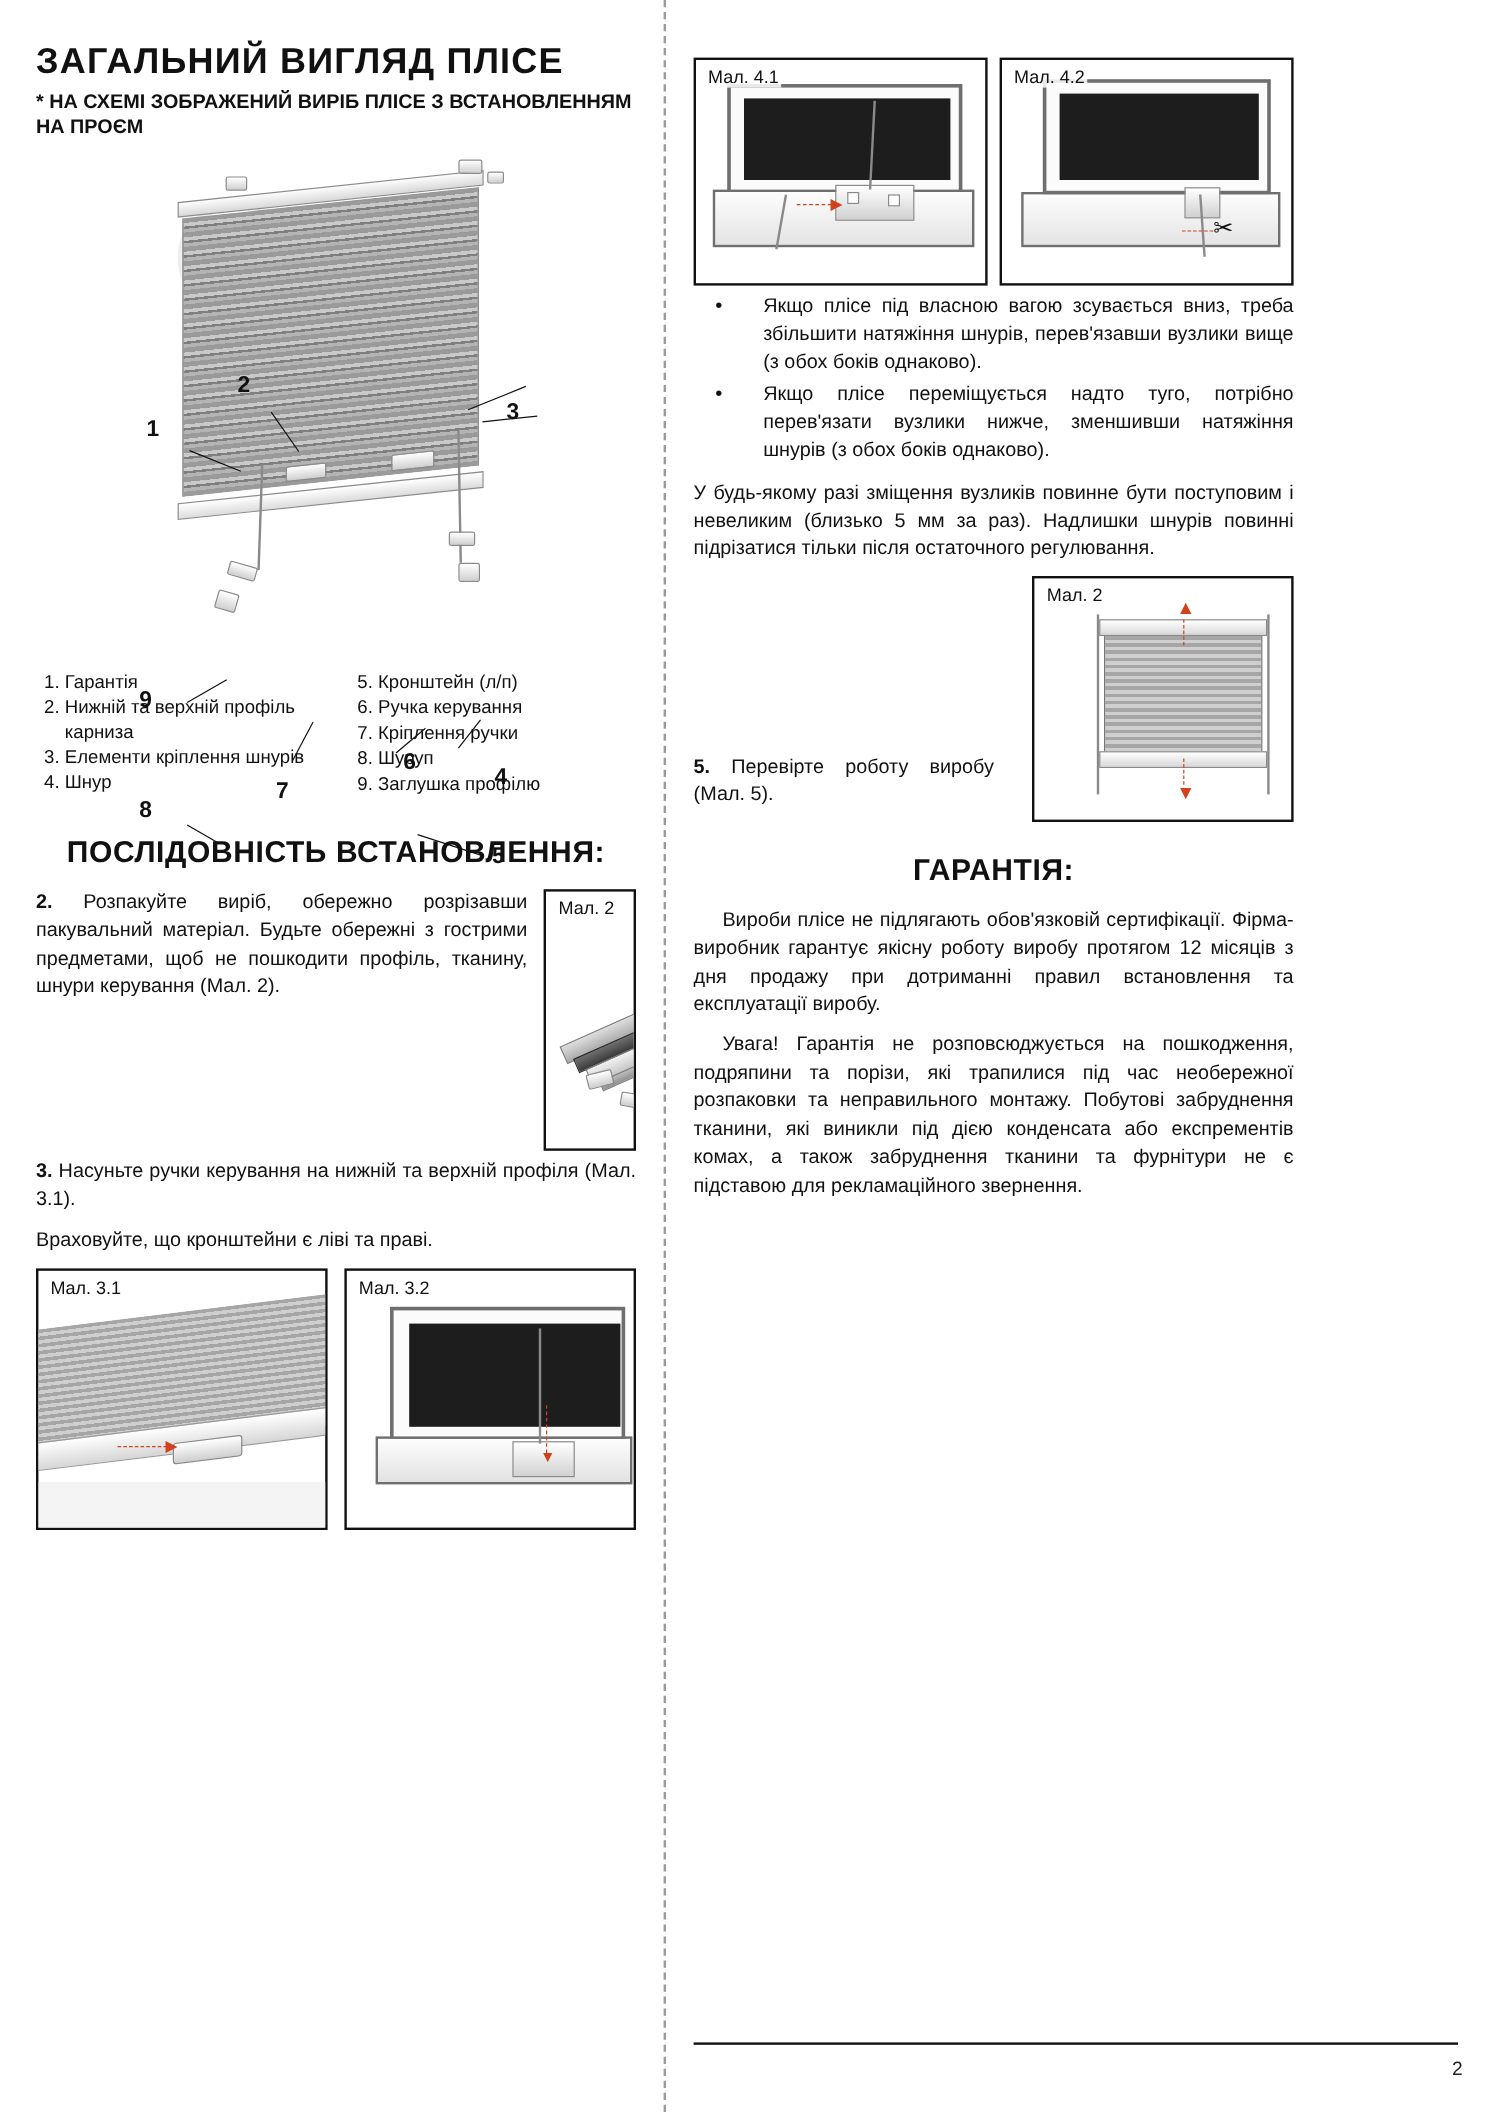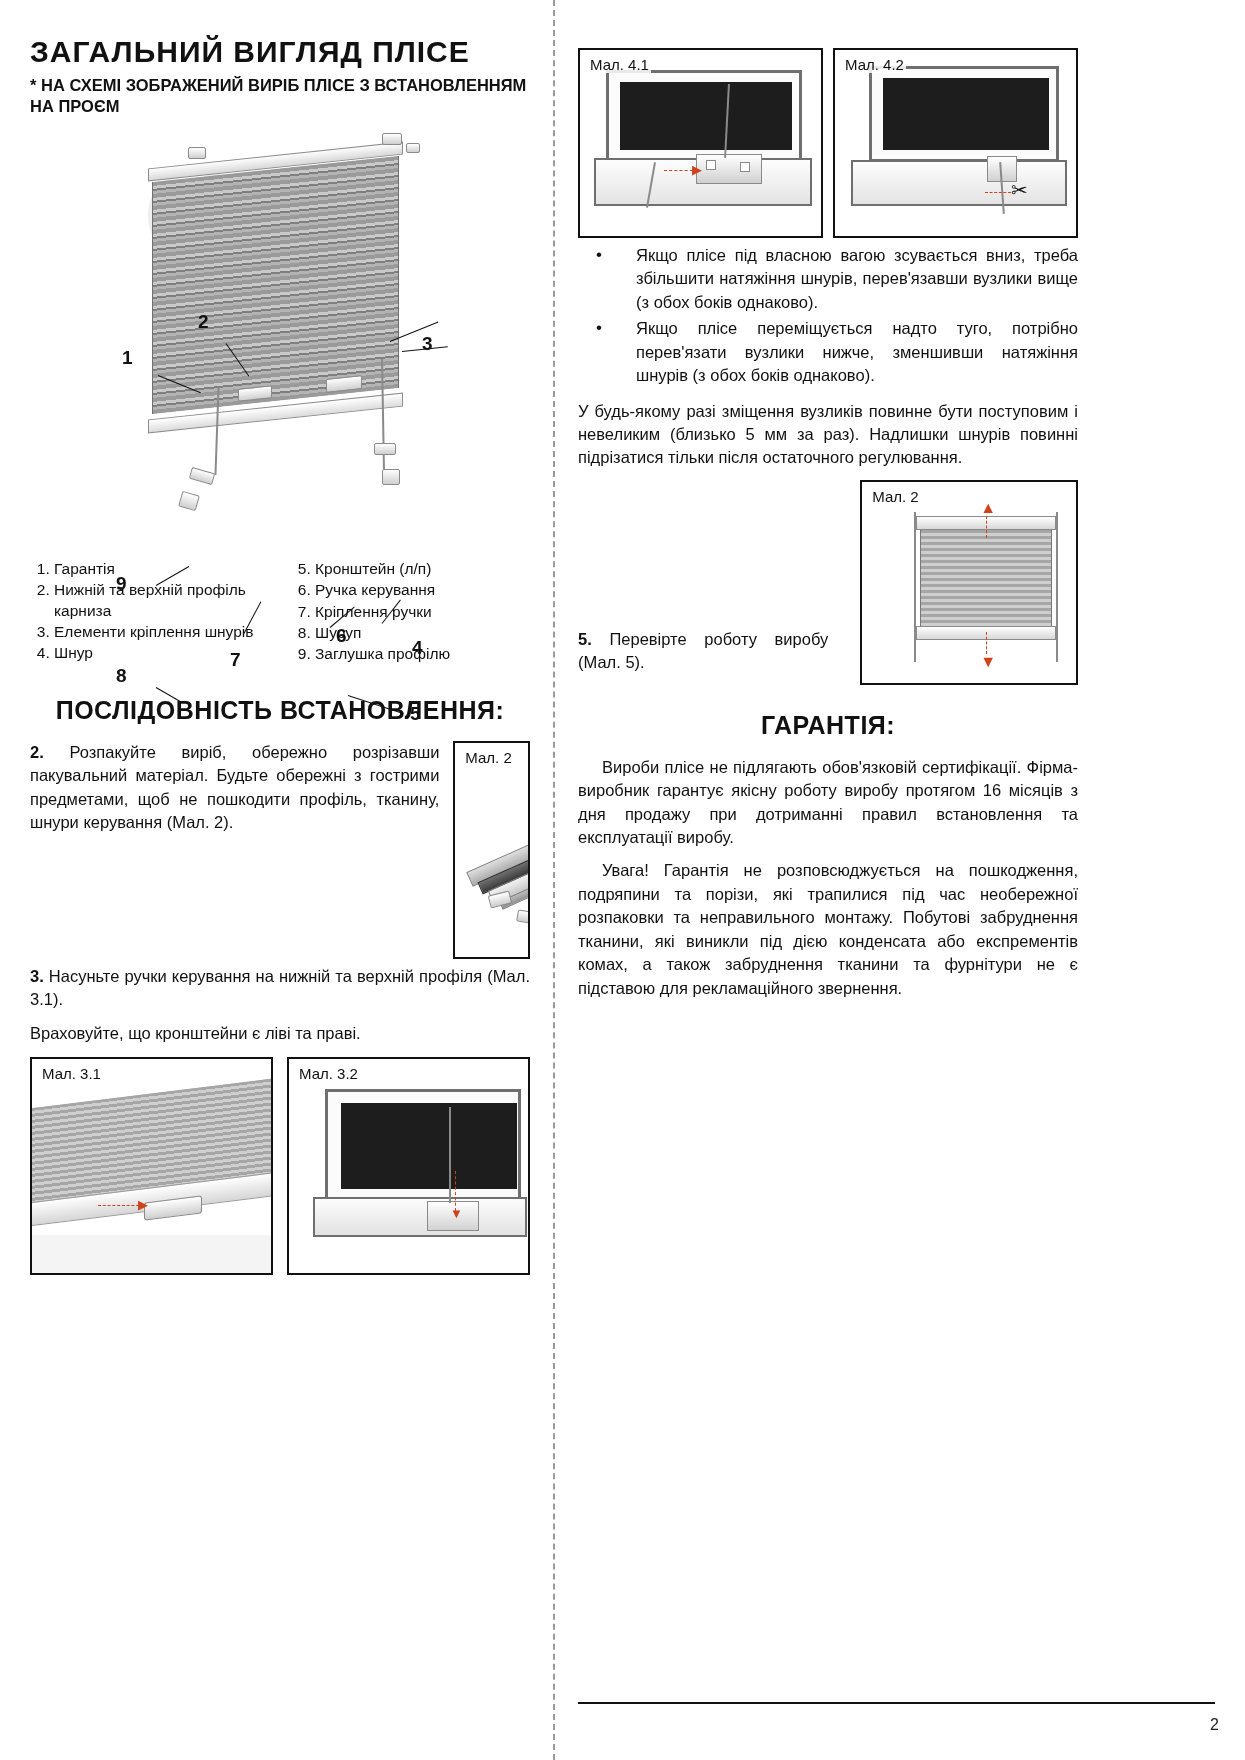--- a/index.html
+++ b/index.html
@@ -447,20 +447,20 @@
         <div class="cord" style="left:194px; top:30px; width:2px; height:150px;"></div>
         <div class="arrow-red" style="left:118px; top:18px; font-size:16px;">▲</div>
         <div class="dash-red-v" style="left:124px; top:34px; height:22px;"></div>
         <div class="arrow-red" style="left:118px; top:172px; font-size:16px;">▼</div>
         <div class="dash-red-v" style="left:124px; top:150px; height:22px;"></div>
       </div>
     </div>
 
     <h2 class="section right">ГАРАНТІЯ:</h2>
 
-    <p class="body" style="text-indent:24px;">Вироби пліcе не підлягають обов'язковій сертифікації. Фірма-виробник гарантує якісну роботу виробу протягом 16 місяців з дня продажу при дотриманні правил встановлення та експлуатації виробу.</p>
+    <p class="body" style="text-indent:24px;">Вироби пліcе не підлягають обов'язковій сертифікації. Фірма-виробник гарантує якісну роботу виробу протягом 12 місяців з дня продажу при дотриманні правил встановлення та експлуатації виробу.</p>
     <p class="body" style="text-indent:24px;">Увага! Гарантія не розповсюджується на пошкодження, подряпини та порізи, які трапилися під час необережної розпаковки та неправильного монтажу. Побутові забруднення тканини, які виникли під дією конденсата або експрементів комах, а також забруднення тканини та фурнітури не є підставою для рекламаційного звернення.</p>
   </div>
 
   <div class="bottom-rule"></div>
   <div class="footer-page">2</div>
 
 </div>
 
 </body></html>

